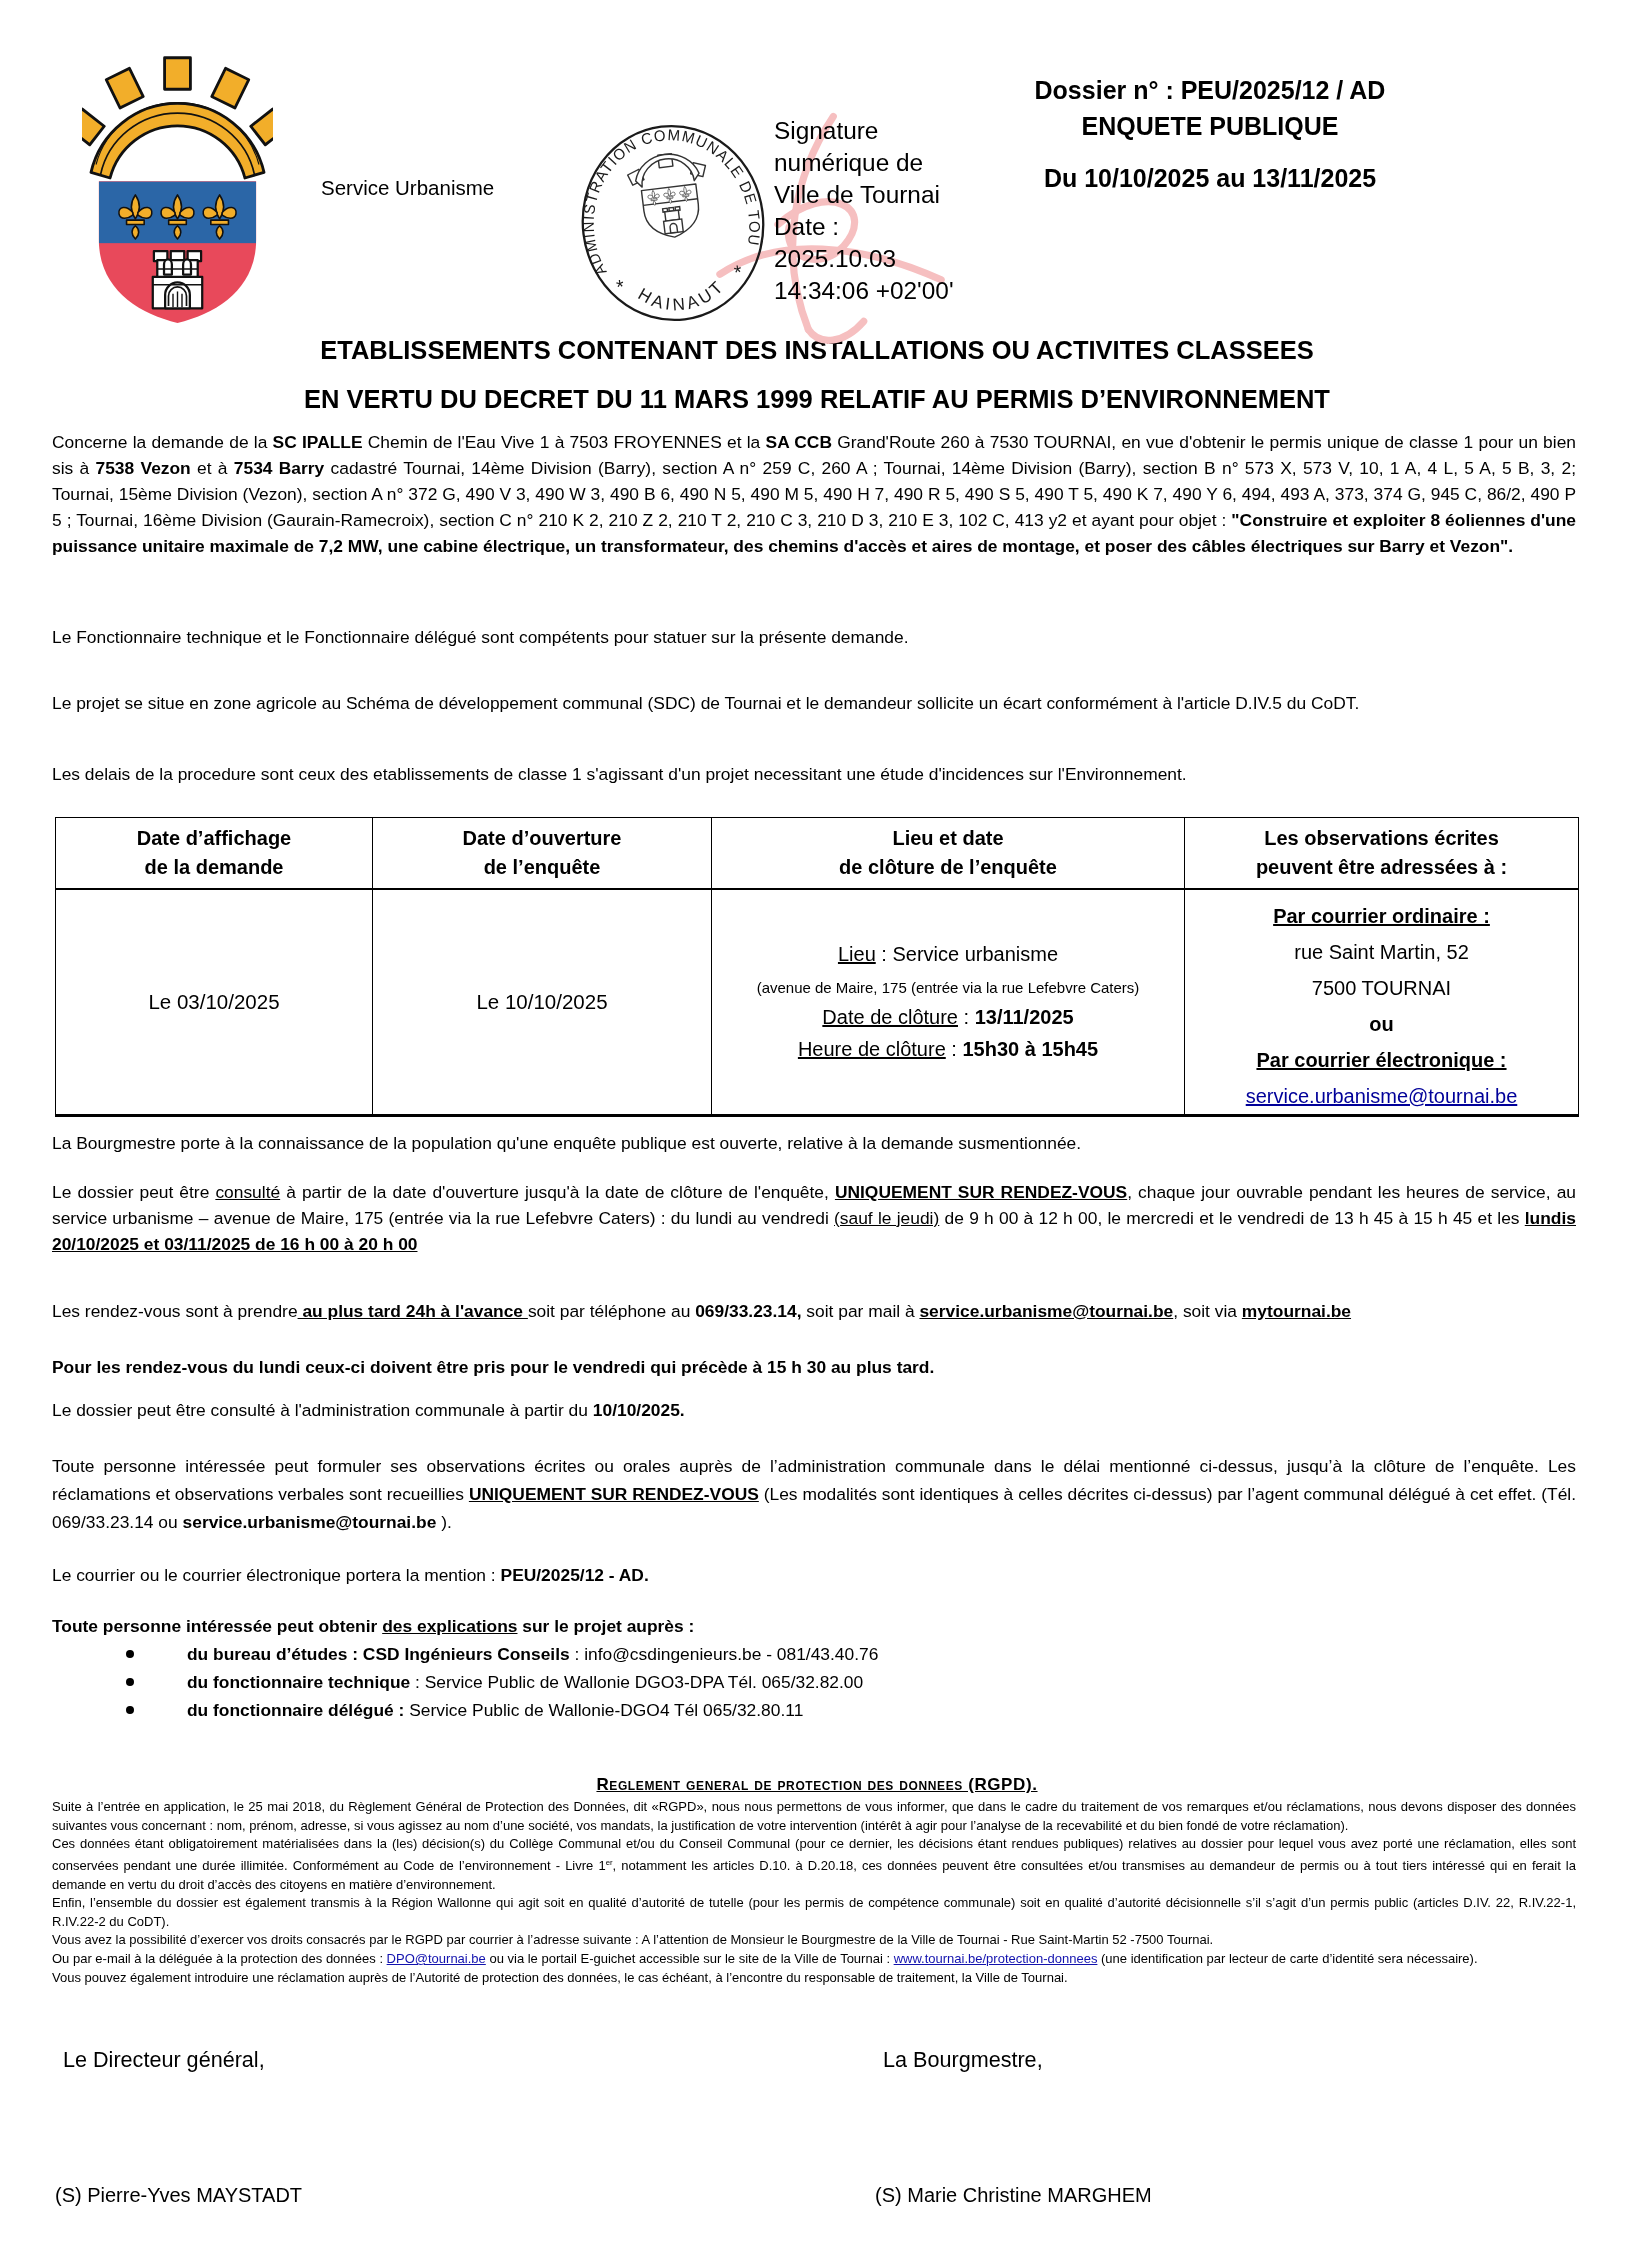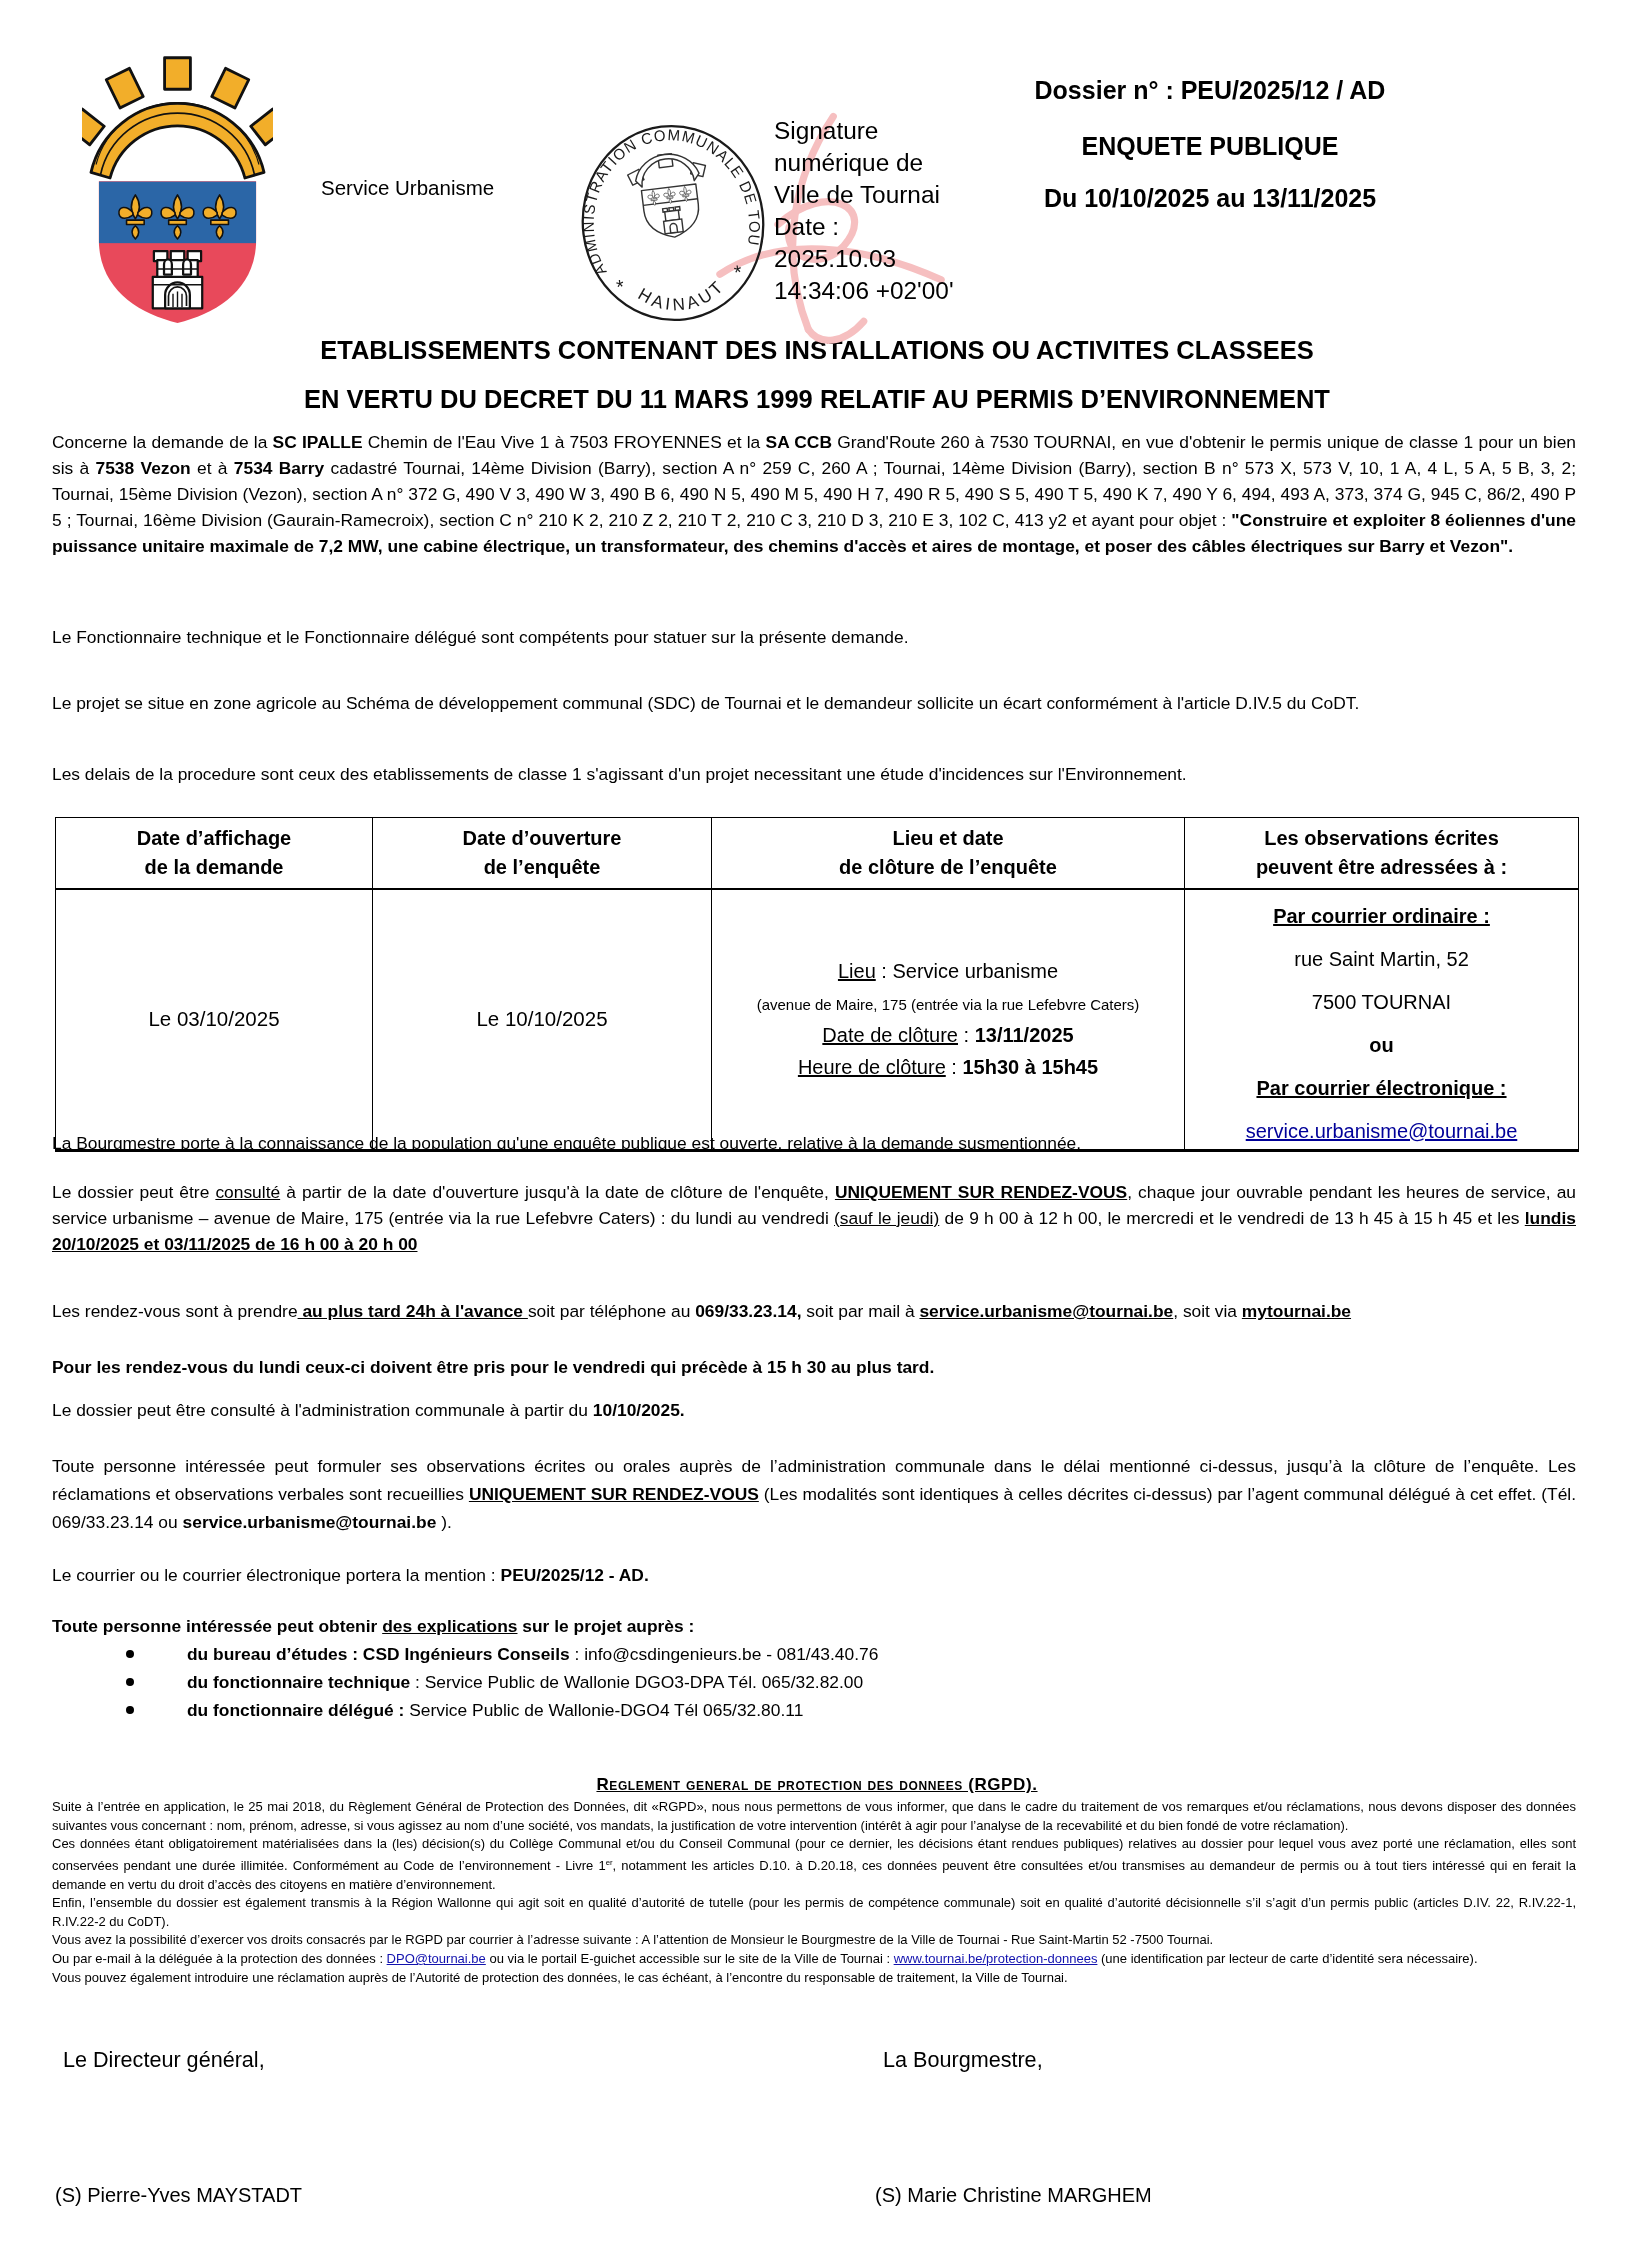--- a/index.html
+++ b/index.html
@@ -15,37 +15,37 @@
   .u{text-decoration:underline;}
   .i{}
   .sm{font-size:15px;}
   .lnk{color:var(--link_navy);}
   sup{font-size:60%;}
   
   .org{left:306px;top:65px;font-size:21px;font-weight:bold;line-height:30px;}
   .service{left:321px;top:176px;font-size:20.5px;font-weight:normal;}
   .sigtext{left:774px;top:115px;width:266px;font-size:24.4px;line-height:32px;z-index:3;}
   .dossier{left:972px;top:76px;width:476px;text-align:center;font-weight:bold;font-size:25px;z-index:3;}
-  .dossier .dl2{margin-top:27px;}
+  .dossier .dl2{margin-top:7px;}
   .dossier .dl3{margin-top:23px;}
   
   .doctitle{left:55px;top:326px;width:1524px;text-align:center;font-weight:bold;font-size:25.5px;line-height:49px;}
   
   .body-par{left:52px;width:1524px;font-size:17.4px;line-height:26px;}
   .just{text-align:justify;}
   .fine{font-size:13px;line-height:18.6px;text-align:justify;}
   .fine .lnk{color:var(--link_blue);}
   
   table.enq{border-collapse:collapse;table-layout:fixed;width:1522px;border:1.7px solid #000;border-bottom:3.3px solid #000;}
   table.enq th,table.enq td{border:1.7px solid #000;padding:0;}
   table.enq thead th{height:70px;font-size:20px;font-weight:bold;line-height:29px;text-align:center;border-bottom:2.2px solid #000;}
   table.enq td{height:209px;vertical-align:middle;text-align:center;font-size:20.5px;}
   td.c3 .c3line{margin:8.9px 0;font-size:20px;}
   td.c4{vertical-align:top;}
-  td.c4 .c4line{line-height:35px;font-size:20px;margin-top:8px;}
+  td.c4 .c4line{line-height:35px;font-size:20px;margin-top:1px;}
   td.c4 .c4line:first-child{margin-top:8.9px;}
   
   ul.expl{list-style:none;margin:0;padding:0;}
   ul.expl li{position:relative;padding-left:132px;height:28px;line-height:26px;font-size:17.4px;}
   ul.expl li .dot{position:absolute;left:71px;top:9.4px;width:7.8px;height:7.8px;border-radius:50%;background:#000;}
   .rgpdtitle{left:55px;top:1775px;width:1524px;text-align:center;font-size:17px;font-weight:bold;
              font-variant:small-caps;text-decoration:underline;letter-spacing:0.6px;}
   .footer-role{font-size:21.6px;}
   .footer-sig{font-size:20px;}
   .fx1480{position:absolute;left:820px;top:0;}

